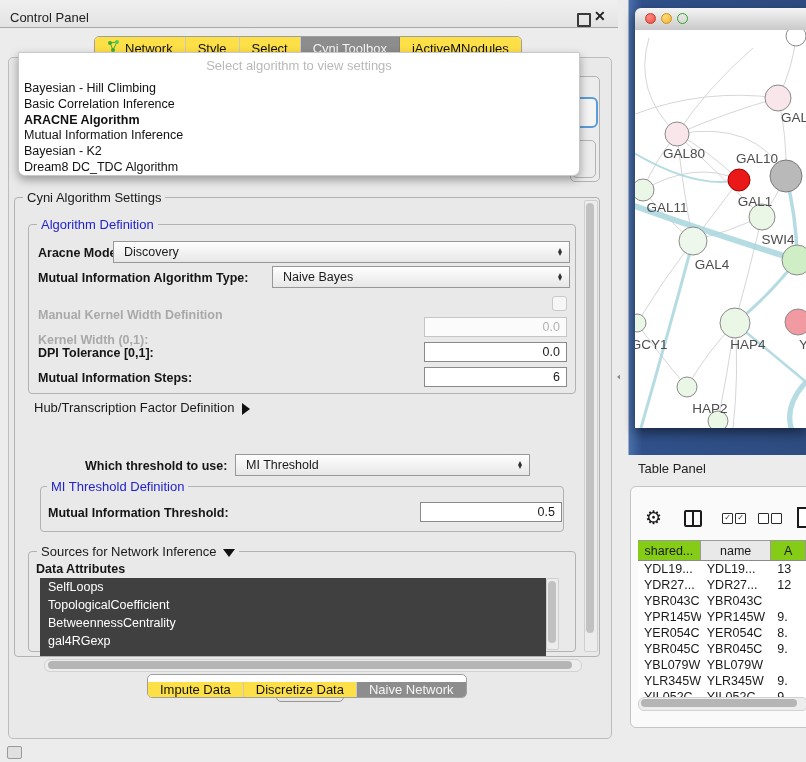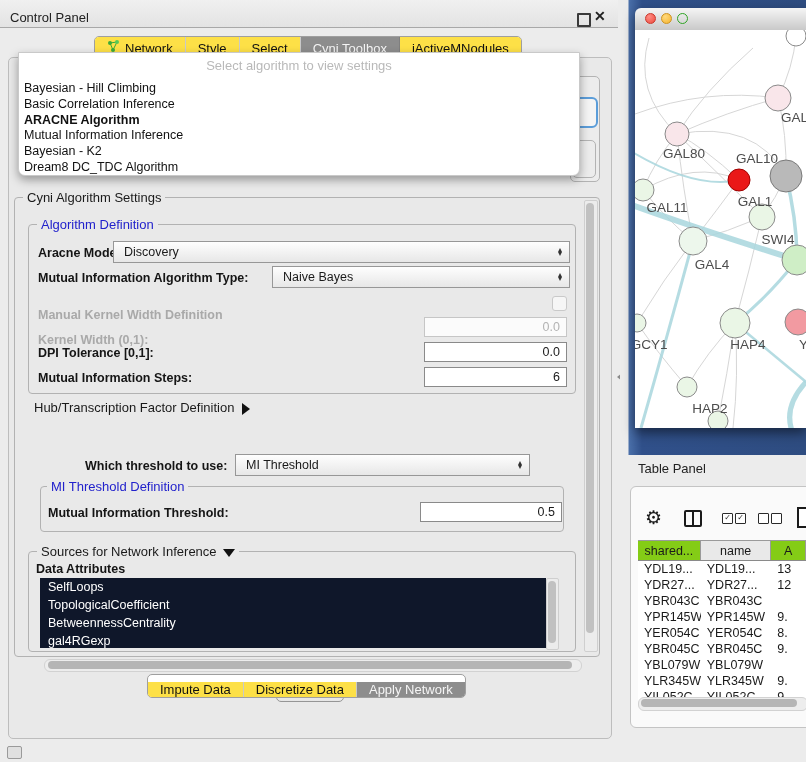--- a/index.html
+++ b/index.html
@@ -61,21 +61,21 @@
     padding-right:6px;box-sizing:border-box;}
   .numfield.dis{border-color:#c6c6c6;color:#b3b3b3;background:#fbfbfb;}
   #mk-checkbox{left:552px;top:296px;width:13px;height:13px;border:1px solid #c9c9c9;
     border-radius:3px;background:#f6f6f6;}
 
   .tri-right{display:inline-block;width:0;height:0;border-left:8px solid #111;
     border-top:6px solid transparent;border-bottom:6px solid transparent;vertical-align:middle;margin-left:8px;}
   .tri-down{display:inline-block;width:0;height:0;border-top:8px solid #111;
     border-left:6px solid transparent;border-right:6px solid transparent;vertical-align:middle;margin-left:6px;}
 
-  #attr-list{left:40px;top:578px;width:506px;height:70px;background:#0f172a;overflow:hidden;}
+  #attr-list{left:40px;top:578px;width:506px;height:78px;background:#404040;overflow:hidden;}
   .attr-item{height:18px;line-height:18px;padding-left:8px;color:#ffffff;font-size:12.5px;}
 
   .vscroll{background:#ececec;border:1px solid #cfcfcf;border-radius:2px;}
   .vthumb{position:absolute;left:1px;width:8px;background:#c1c1c1;border-radius:4px;}
   .hscroll{background:#ededed;border:1px solid #d2d2d2;border-radius:6px;}
   .hthumb{position:absolute;top:1px;height:8px;background:#b5b5b5;border-radius:4px;}
 
   #apply-btn{left:276px;top:678px;width:66px;height:22px;background:linear-gradient(#ffffff,#e6e6e6);
     border:1px solid #969696;border-radius:5px;font-size:13px;display:flex;
     align-items:center;justify-content:center;}
@@ -228,21 +228,21 @@
   <div class="abs" id="apply-btn">Apply</div>
 
   <div class="abs tabgroup" id="bottom-tabs">
       <div class="tab">
         <span>Impute Data</span>
       </div>
       <div class="tab">
         <span>Discretize Data</span>
       </div>
       <div class="tab sel">
-        <span>Apply Network</span>
+        <span>Naive Network</span>
       </div>
     </div>
 
   <div class="abs" id="algo-popup">
     <div class="abs" id="algo-placeholder">Select algorithm to view settings</div>
   <div class="algo-item" style="top: 28px;">Bayesian - Hill Climbing</div>
       <div class="algo-item" style="top: 43.8px;">Basic Correlation Inference</div>
       <div class="algo-item bold" style="top: 59.6px;">ARACNE Algorithm</div>
       <div class="algo-item" style="top: 75.4px;">Mutual Information Inference</div>
       <div class="algo-item" style="top: 91.2px;">Bayesian - K2</div>

